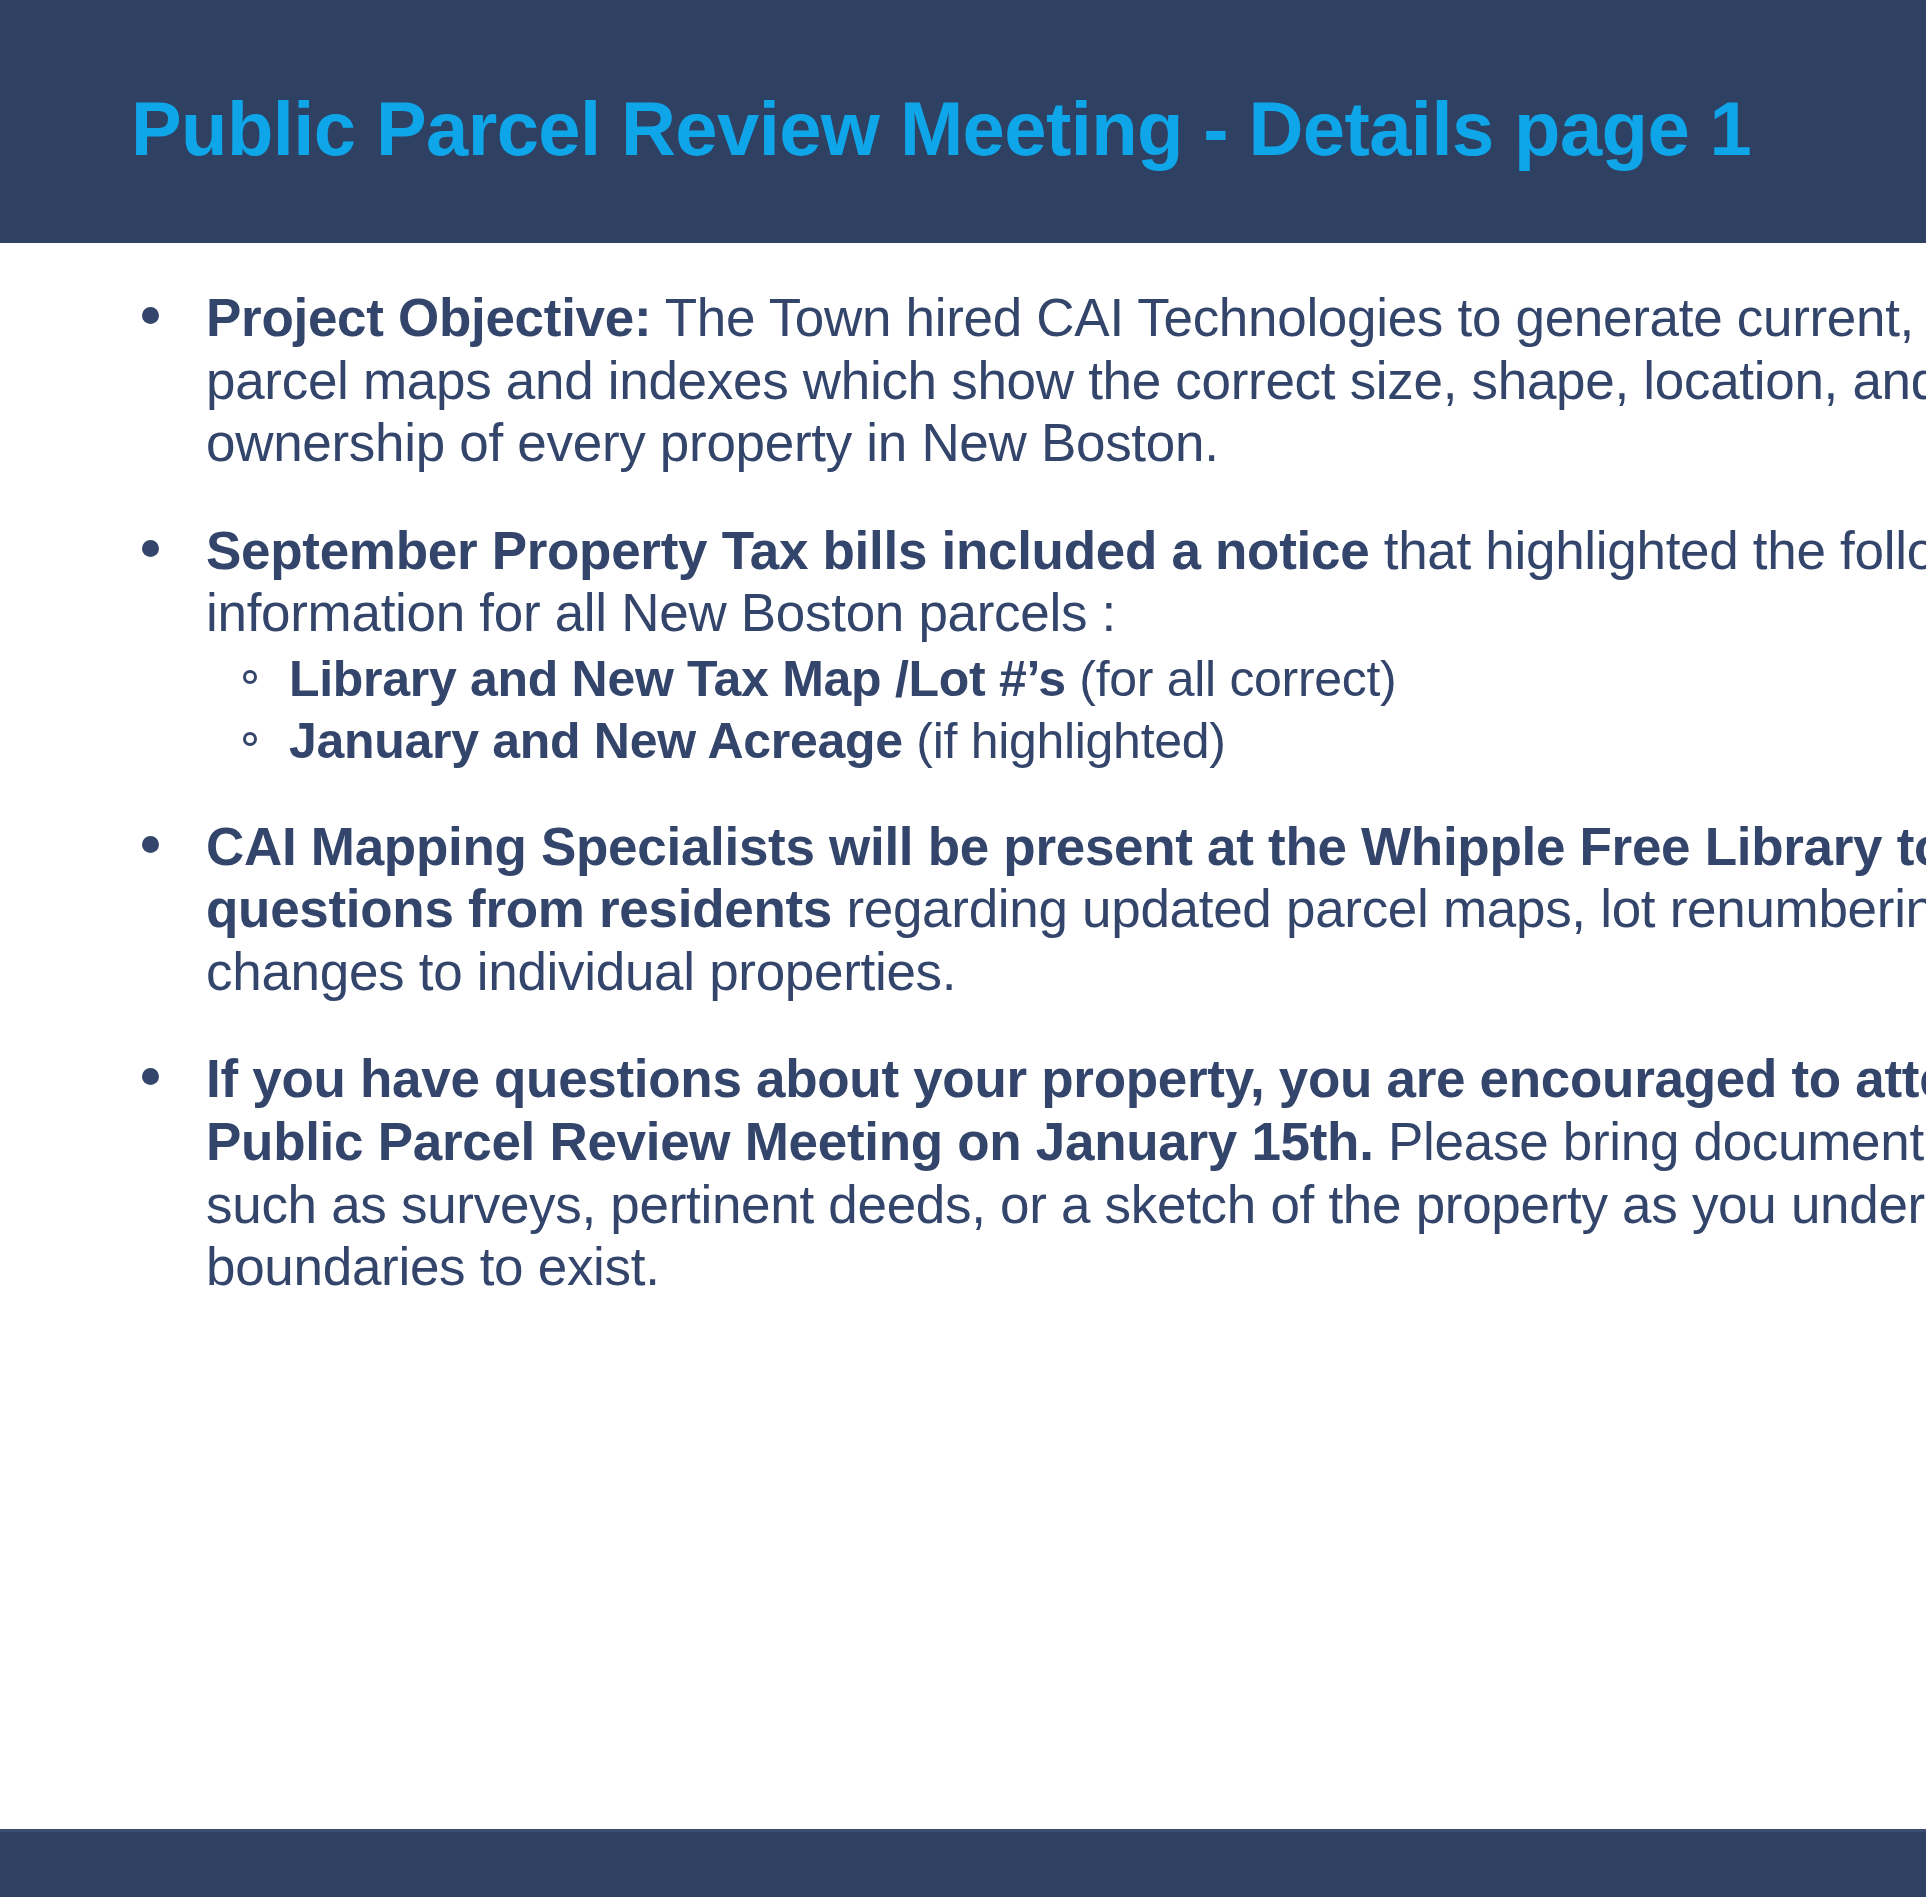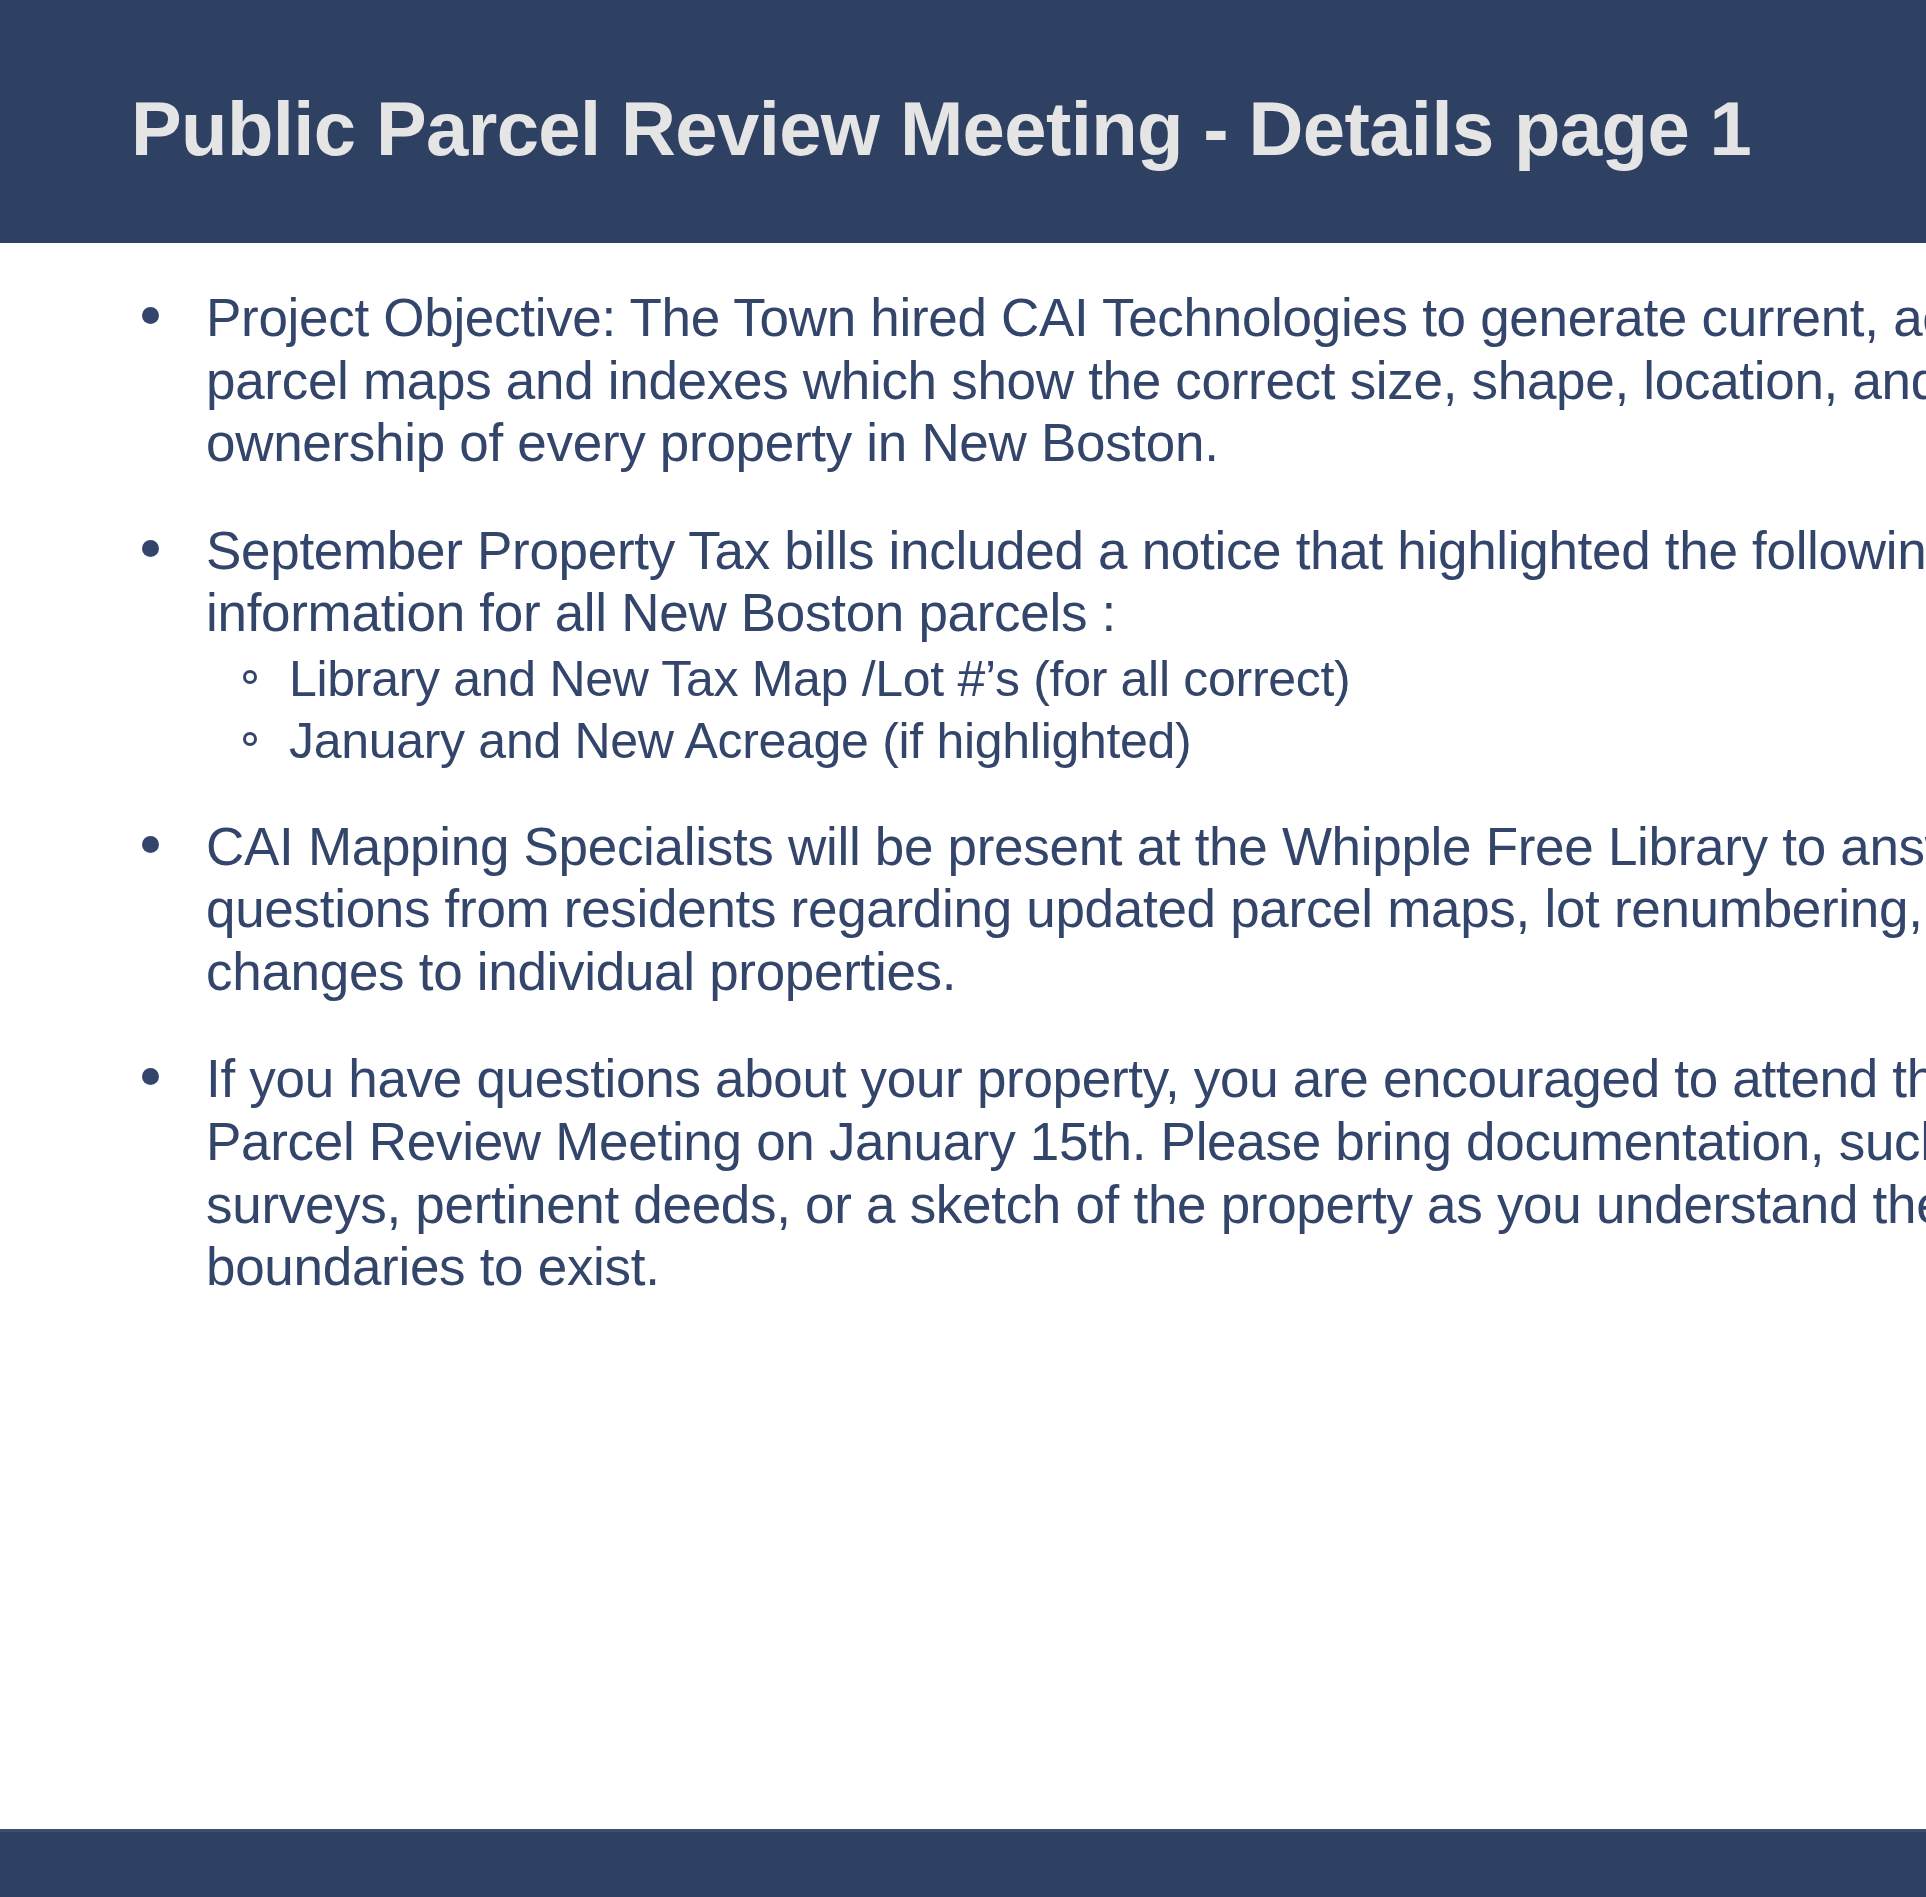--- a/index.html
+++ b/index.html
@@ -31,21 +31,21 @@
     height: 243px;
     background: #2f4163;
   }
   .header-title {
     position: absolute;
     left: 131px;
     top: 89px;
     font-size: 76px;
     line-height: 1.05;
     font-weight: bold;
-    color: #e5e5e5;
+    color: #0ea5e9;
     letter-spacing: -0.6px;
     white-space: nowrap;
   }
 
   
   .body-area {
     position: absolute;
     left: 0;
     top: 243px;
     width: 2263px;
@@ -78,21 +78,21 @@
     position: absolute;
     left: 14.6px;
     top: 20px;
     width: 17px;
     height: 17px;
     border-radius: 50%;
     background: #33456b;
   }
 
   .bullet .txt { display: block; }
-  .bullet b { font-weight: normal; margin-top: 36px; }
+  .bullet b { font-weight: bold; margin-top: 36px; }
 
   
   .sub-list {
     list-style: none;
     margin: 3.9px 0 0 0;
     padding: 0;
   }
   .sub-bullet {
     position: relative;
     padding-left: 83px;

